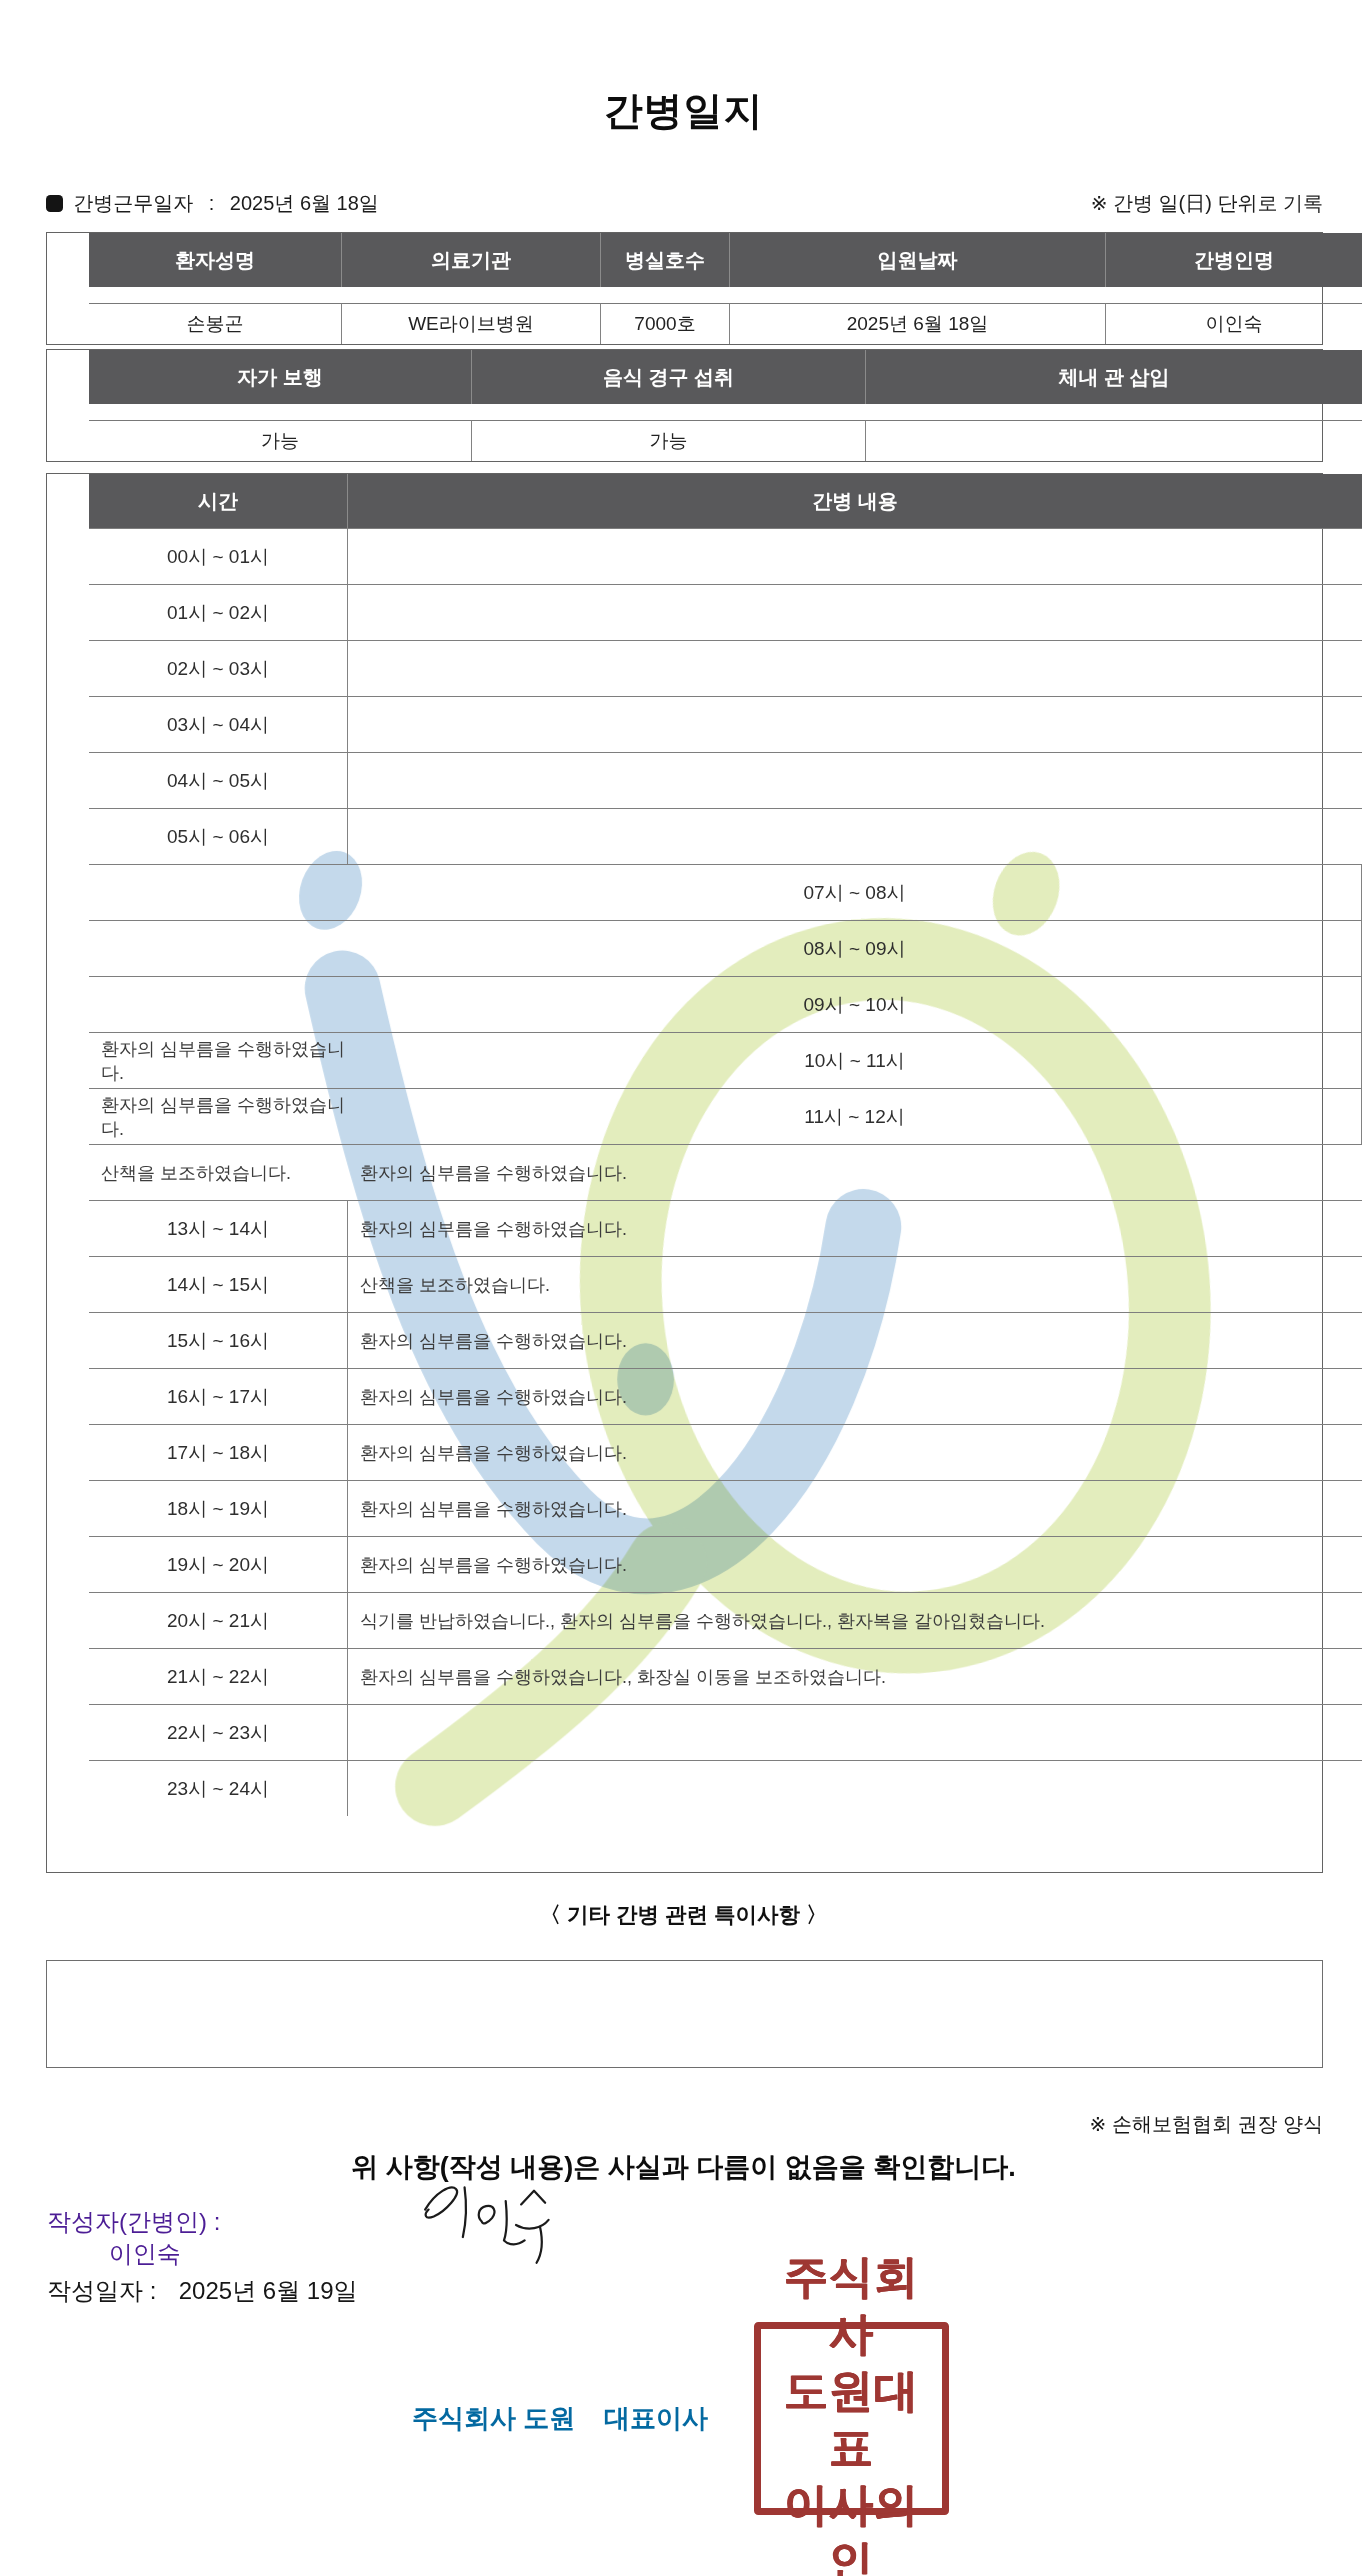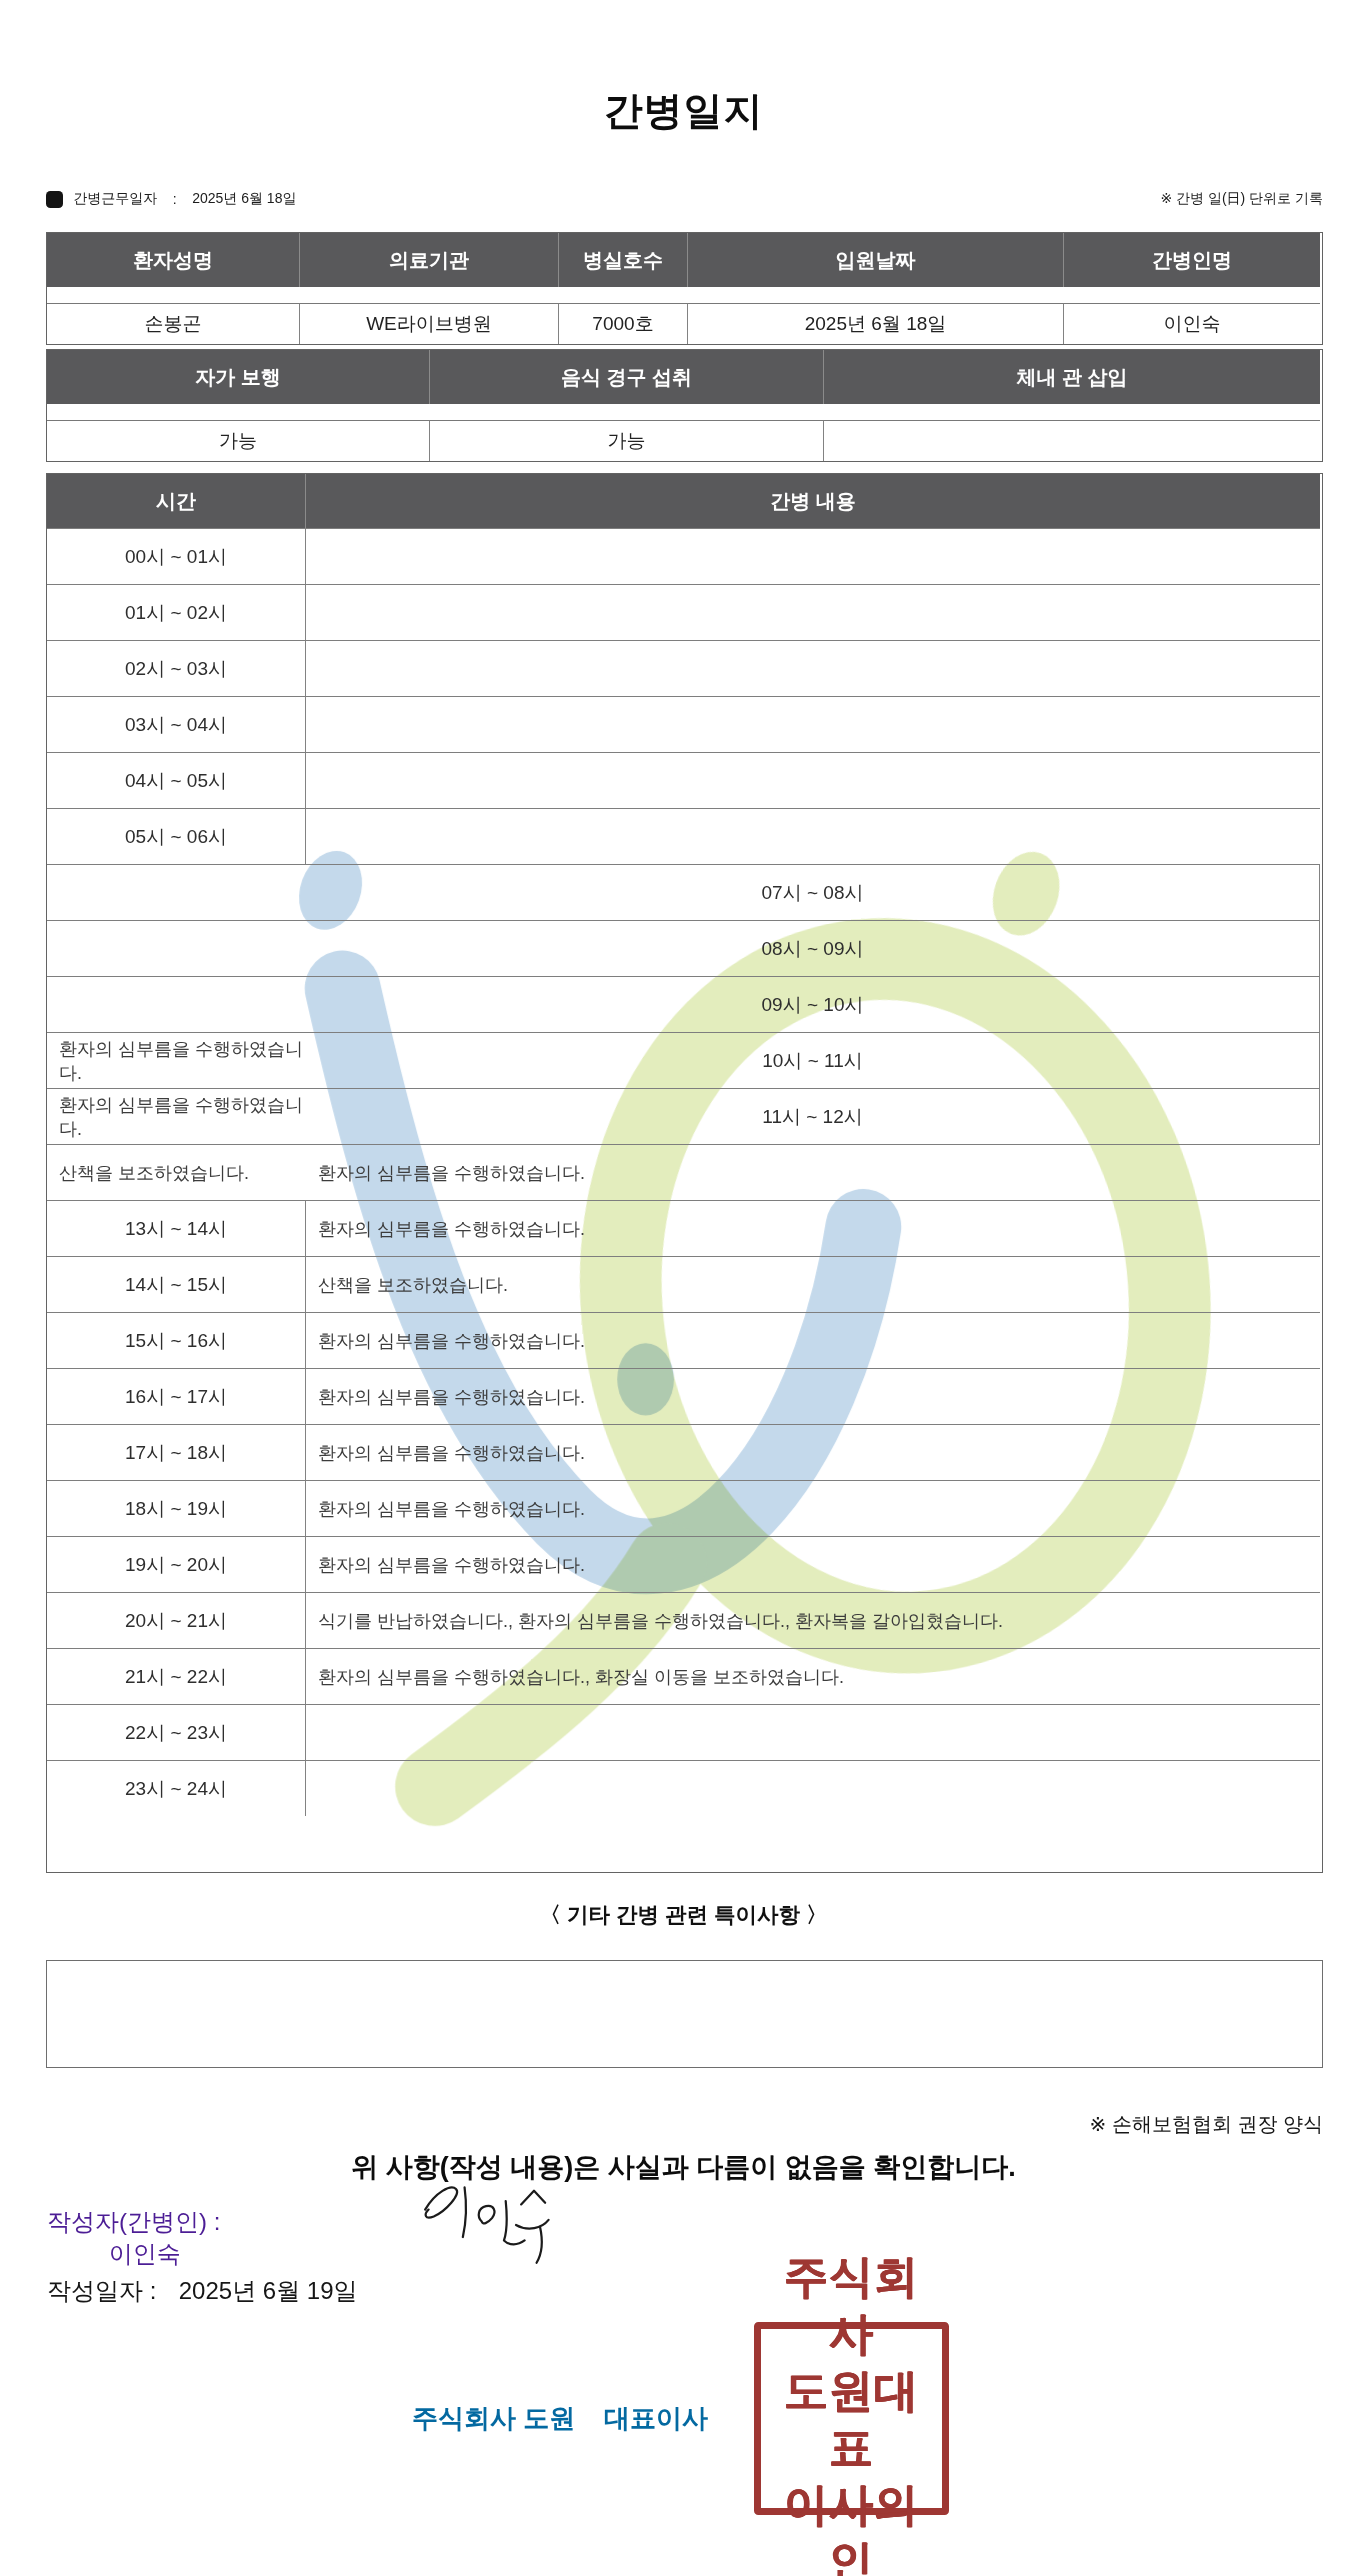--- a/index.html
+++ b/index.html
@@ -7,26 +7,26 @@
   body { font-family:"Liberation Sans","DejaVu Sans",sans-serif; color:#1c1c1c; }
   .page { position:relative; width:1367px; height:2576px; background:#ffffff; overflow:hidden; }
 
   
   .watermark { position:absolute; left:0; top:0; width:1367px; height:2576px; z-index:0; pointer-events:none; }
 
   .layer { position:absolute; z-index:1; }
 
   .title { left:0; top:84px; width:1367px; text-align:center; font-size:39px; font-weight:800; letter-spacing:0.9px; color:#0d0d0d; }
 
-  .meta-row { left:46px; top:190px; width:1277px; display:flex; justify-content:space-between; align-items:center; font-size:14px; }
+  .meta-row { left:46px; top:190px; width:1277px; display:flex; justify-content:space-between; align-items:center; font-size:20px; }
   .meta-left { display:flex; align-items:center; gap:10.3px; }
   .bullet-sq { width:17px; height:17px; background:#141414; border-radius:4.3px; display:inline-block; }
   .meta-left .sep { margin:0 5.2px; }
 
-  .tbl { position:absolute; left:46px; width:1277px; display:grid; border:1.7px solid #636363; background:transparent; z-index:1; }
+  .tbl { position:absolute; left:46px; width:1277px; display:grid; border:1.7px solid #636363; background:transparent; z-index:1;padding-left:42px; }
   .cell { display:flex; align-items:center; justify-content:center; text-align:center; }
   .hcell { background:#59595b; color:#ffffff; font-weight:700; font-size:20px; border-right:0.9px solid #8b8b8b; }
   .hcell:last-of-type,.hcell.no-r { border-right:none; }
   .vcell { font-size:19px; color:#222; border-top:1.4px solid #787878; border-right:1.4px solid #828282; background:transparent;margin-top:16px; }
   .vcell.no-r { border-right:none; }
 
   #info-table  { top:232px; grid-template-columns:253px 259px 129px 376px 256px; grid-template-rows:54px 57px; }
   #status-table{ top:349px; grid-template-columns:383px 394px 496px; grid-template-rows:54px 57px; }
   #log-table   { top:465px; grid-template-columns:259px 1014px; grid-template-rows:54px repeat(24,56px);margin-top:8px; }
 

